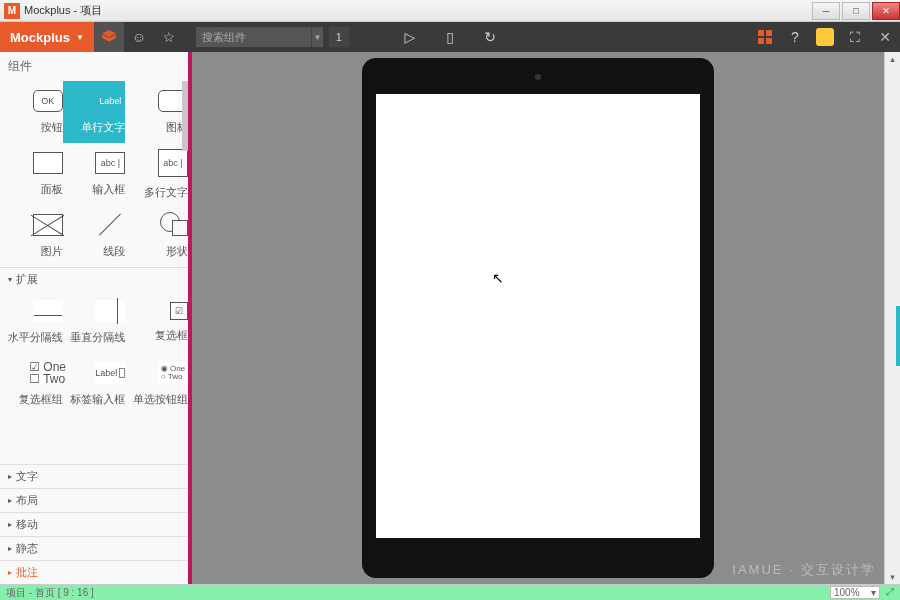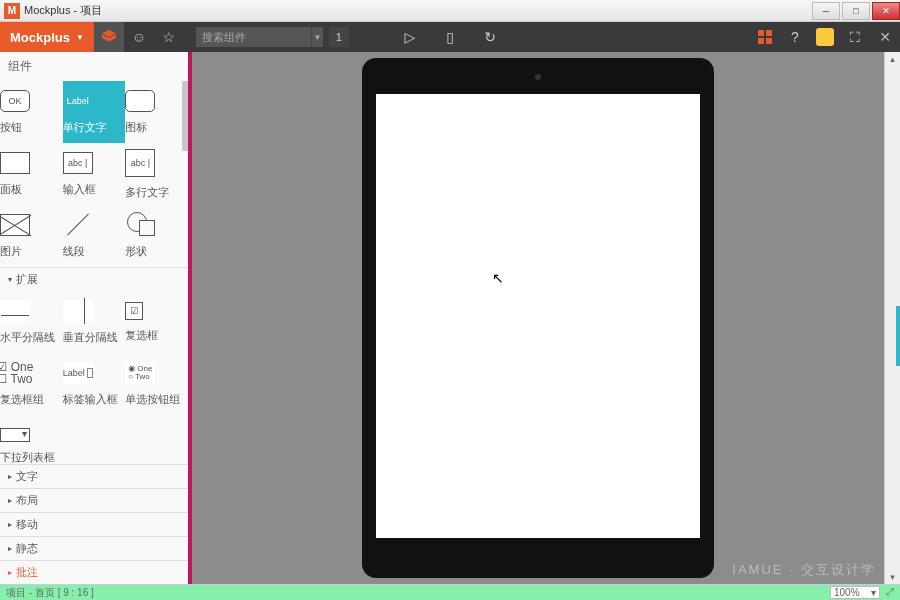--- a/index.html
+++ b/index.html
@@ -21,21 +21,21 @@
 .toolbar .pager { width:20px; height:20px; margin-left:6px; background:#444; color:#ccc; display:flex; align-items:center; justify-content:center; font-size:11px; }
 .toolbar .spacer { flex:1; }
 .toolbar .center { position:absolute; left:50%; transform:translateX(-50%); display:flex; gap:10px; }
 .toolbar .grid4 { color:#e85a2a; }
 .toolbar .face { width:18px; height:18px; background:#ffc83d; border-radius:3px; }
 .toolbar .closex { width:30px; text-align:center; font-size:14px; color:#bbb; }
 .body { display:flex; height:532px; }
 .sidebar { width:192px; background:#f9f9f9; border-right:4px solid #be185d; display:flex; flex-direction:column; font-size:11px; color:#555; }
 .sidebar .hdr { padding:6px 8px; font-size:12px; color:#666; }
 .compgrid { display:grid; grid-template-columns:1fr 1fr 1fr; }
-.comp { height:62px; display:flex; flex-direction:column; align-items:flex-start; justify-content:center; gap:8px; cursor:pointer; }
+.comp { height:62px; display:flex; flex-direction:column; align-items:flex-end; justify-content:center; gap:8px; cursor:pointer; }
 .comp.sel { background:#2db8c9; color:#fff; }
 .comp .ico { width:30px; height:22px; border:1.5px solid #555; display:flex; align-items:center; justify-content:center; font-size:9px; color:#555; background:#fff; }
 .comp.sel .ico { border-color:#fff; background:transparent; color:#fff; }
 .comp .lbl { font-size:11px; white-space:nowrap; }
 .comp .ico.rounded { border-radius:5px; }
 .comp .ico.img { position:relative; }
 .comp .ico.img:before,.comp .ico.img:after { content:""; position:absolute; width:140%; height:1px; background:#555; top:50%; left:-20%; }
 .comp .ico.img:before{ transform:rotate(32deg);} .comp .ico.img:after{ transform:rotate(-32deg);}
 .comp .ico.line { border:none; background:none; }
 .comp .ico.line:before { content:""; width:30px; height:1px; background:#555; transform:rotate(-45deg); display:block;}
@@ -192,24 +192,20 @@
               <span>Label</span>
               <span style="border:1px solid #888;width:14px;height:10px;margin-left:2px"></span>
             </div>
             <div class="lbl">标签输入框</div>
           </div>
         <div class="comp">
             <div class="ico rad" style="white-space:pre">◉ One
 ○ Two</div>
             <div class="lbl">单选按钮组</div>
           </div>
-        <div class="comp">
-            <div class="ico ddl"></div>
-            <div class="lbl">下拉列表框</div>
-          </div>
       </div>
       <div class="thumb"></div>
     </div>
     <div class="section">
         <span class="tri">▸</span>
         <span>文字</span>
       </div>
     <div class="section">
         <span class="tri">▸</span>
         <span>布局</span>

